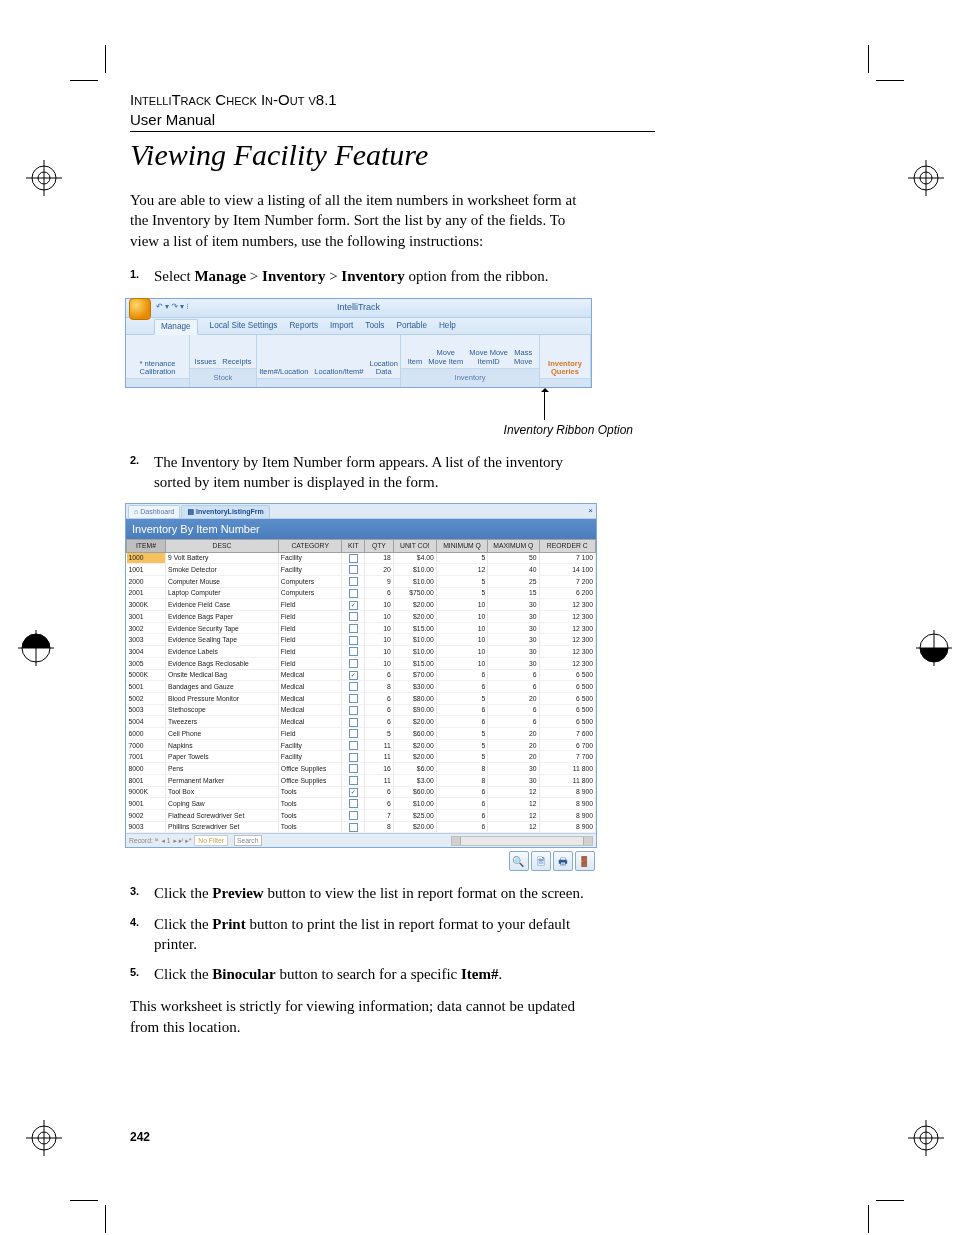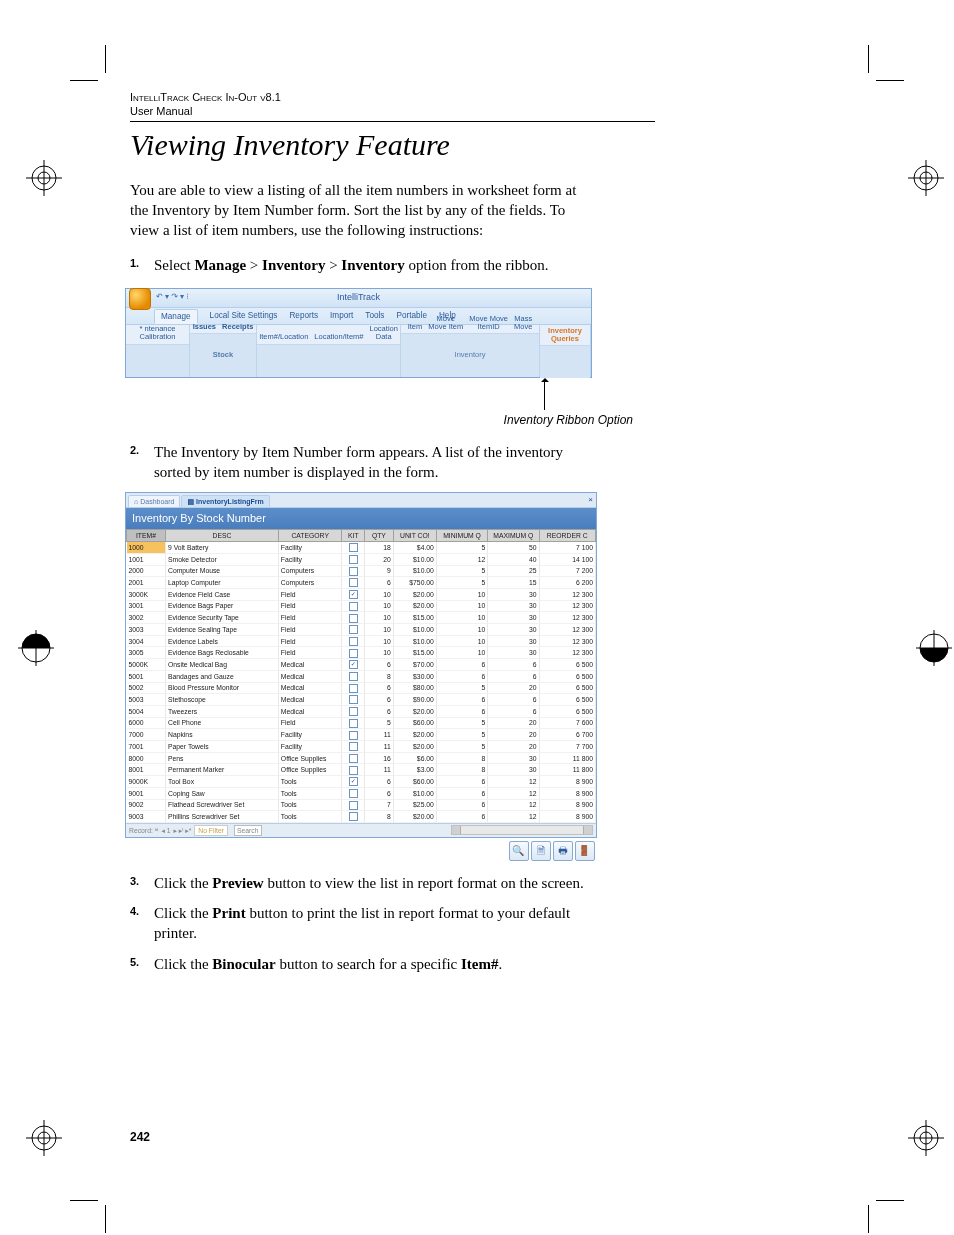--- a/index.html
+++ b/index.html
@@ -20,21 +20,21 @@
   .bookline {
     font-family: Arial, Helvetica, sans-serif;
     font-size: 11px;
     border-bottom: 1px solid #000;
     padding-bottom: 4px;
     margin-bottom: 50px;
     width: 625px;
   }
   .running-head {
     font-family: Arial, Helvetica, sans-serif;
-    font-size: 11px;
+    font-size: 15px;
     line-height: 1.3;
     margin-bottom: 2px;
   }
   .running-head .line1 { font-variant: small-caps; }
   .head-rule {
     border-top: 1.5px solid #000;
     width: 525px;
     margin-bottom: 6px;
   }
   h1.title {
@@ -151,21 +151,21 @@
     justify-content: center;
   }
   .ribbon-group .items .itm { text-align: center; line-height: 1.1; }
   .ribbon-group .grp-label {
     font-size: 7.5px;
     text-align: center;
     color: #557bab;
     background: #d4e4f5;
     margin: 2px -4px 0 -4px;
     border-top: 1px solid #c2d8ee;
-    padding: 16px 0;
+    padding: 4px 0;
   }
   .ribbon-group .hi { color: #d97520; font-weight: bold; }
   .ribbon-arrow-wrap {
     position: relative;
     height: 50px;
     margin-top: 2px;
   }
   .ribbon-arrow {
     position: absolute;
     right: 50px;
@@ -346,21 +346,21 @@
 
 <div class="page">
 
 
   <div class="running-head">
     <div class="line1">IntelliTrack Check In-Out v8.1</div>
     <div>User Manual</div>
   </div>
   <div class="head-rule"></div>
 
-  <h1 class="title">Viewing Inventory Feature</h1>
+  <h1 class="title">Viewing Facility Feature</h1>
 
   <div class="body-indent">
 
     <p>You are able to view a listing of all the item numbers in worksheet form at the Inventory by Item Number form. Sort the list by any of the fields. To view a list of item numbers, use the following instructions:</p>
 
     <ol class="steps">
       <li>
         <span class="num">1.</span>
         <span>Select </span><span class="b">Manage</span><span> &gt; </span><span class="b">Inventory</span><span> &gt; </span><span class="b">Inventory</span><span> option from the ribbon.</span>
       </li>
@@ -382,21 +382,21 @@
           <span class="tab">Portable</span>
           <span class="tab">Help</span>
         </div>
         <div class="ribbon-body">
           <div class="ribbon-group" style="width:55px;">
             <div class="items">
               <div class="itm"><span>* ntenance</span><br><span>Calibration</span></div>
             </div>
             <div class="grp-label"></div>
           </div>
-          <div class="ribbon-group" style="width:58px;font-weight:bold;">
+          <div class="ribbon-group" style="width:58px;">
             <div class="items">
               <div class="itm">Issues</div>
               <div class="itm">Receipts</div>
             </div>
             <div class="grp-label">Stock</div>
           </div>
           <div class="ribbon-group" style="width:135px;">
             <div class="items">
               <div class="itm">Item#/Location</div>
               <div class="itm">Location/Item#</div>
@@ -443,21 +443,21 @@
         <div class="tb">
             <span class="ico">⌂</span>
             <span>Dashboard</span>
           </div>
         <div class="tb active">
             <span class="ico">▤</span>
             <span>InventoryListingFrm</span>
           </div>
         <div class="closex">×</div>
       </div>
-      <div class="inv-title">Inventory By Stock Number</div>
+      <div class="inv-title">Inventory By Item Number</div>
       <table class="inv">
         <colgroup>
           <col style="width:38px">
             <col style="width:110px">
             <col style="width:62px">
             <col style="width:22px">
           <col style="width:28px">
             <col style="width:42px">
             <col style="width:50px">
             <col style="width:50px">
@@ -773,20 +773,21 @@
       <li>
         <span class="num">4.</span>
         <span>Click the </span><span class="b">Print</span><span> button to print the list in report format to your default printer.</span>
       </li>
       <li>
         <span class="num">5.</span>
         <span>Click the </span><span class="b">Binocular</span><span> button to search for a specific </span><span class="b">Item#</span><span>.</span>
       </li>
     </ol>
 
+    <p style="margin-top:12px;">This worksheet is strictly for viewing information; data cannot be updated from this location.</p>
 
   </div>
 </div>
 
 <div class="pagenum">242</div>
 
 <div class="registration reg-tl"><svg viewBox="0 0 36 36">
       <circle cx="18" cy="18" r="12" fill="none" stroke="#000"></circle>
       <circle cx="18" cy="18" r="6" fill="none" stroke="#000"></circle>
       <line x1="0" y1="18" x2="36" y2="18" stroke="#000"></line>

